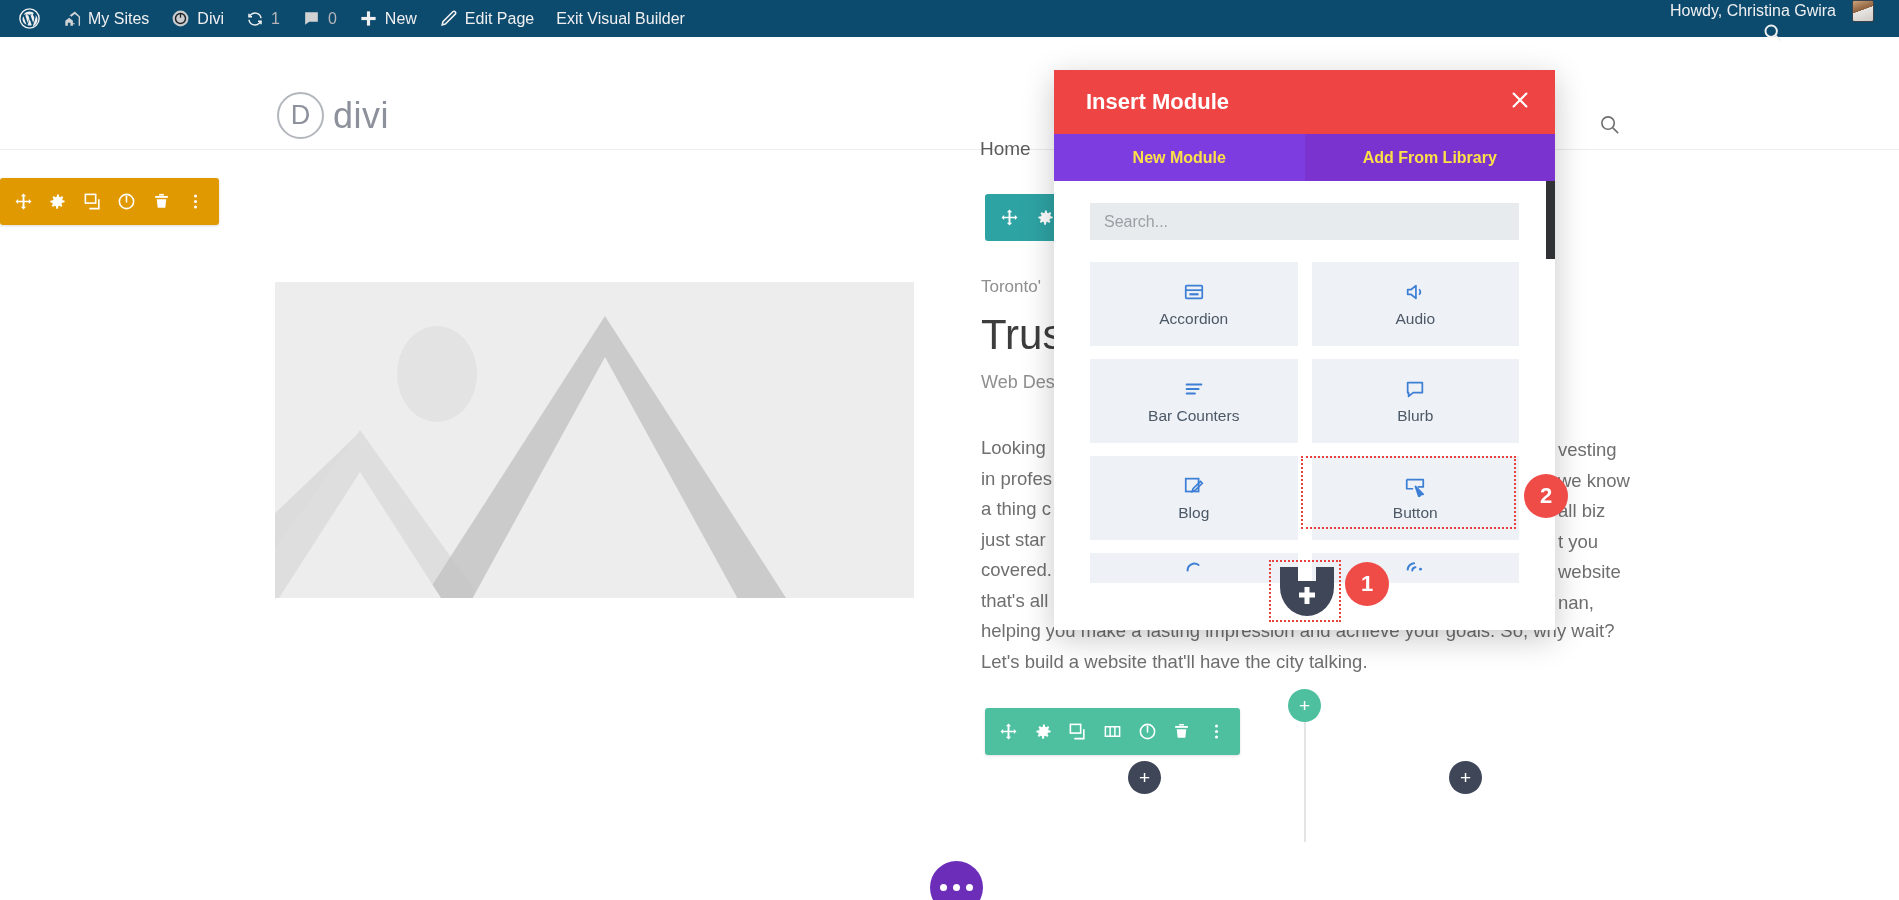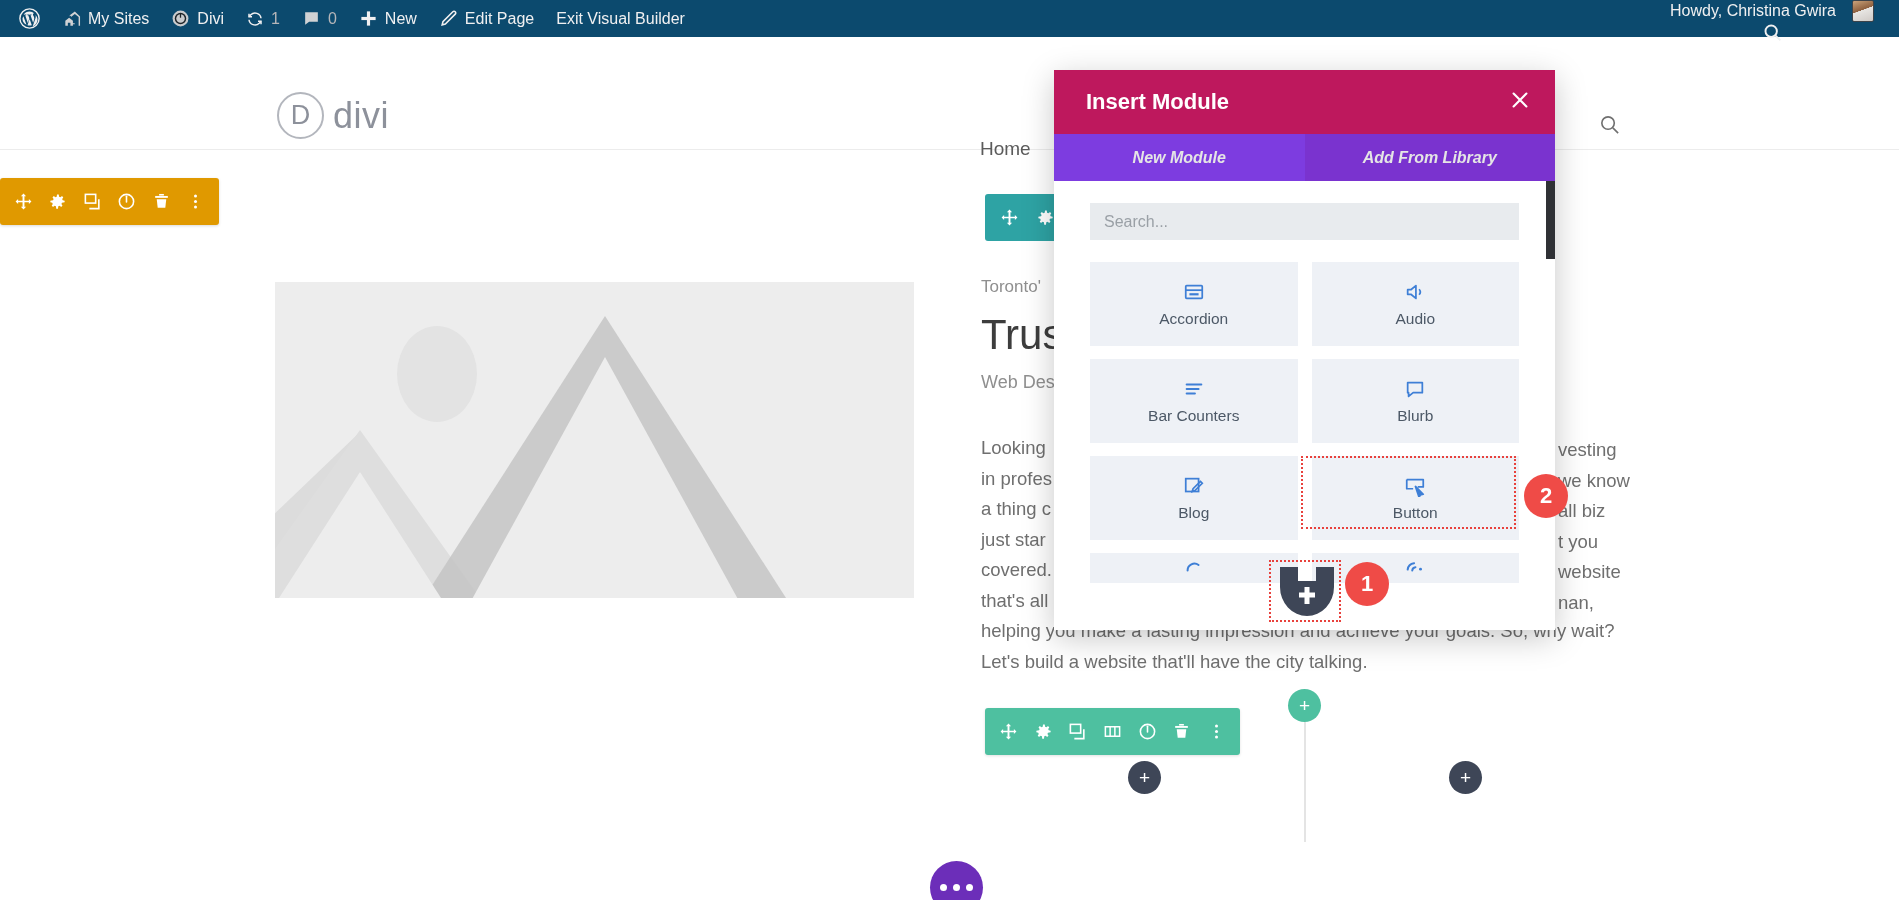--- a/index.html
+++ b/index.html
@@ -101,29 +101,29 @@
     color:#fff; font-size:19px; z-index:65;
   }
 
   
   #modal{
     position:absolute; left:1054px; top:70px; width:501px; height:560px;
     background:#fff; box-shadow:0 8px 30px rgba(0,0,0,.22); z-index:120;
     display:flex; flex-direction:column; overflow:hidden;
   }
   #modal-head{
-    height:64px; background:#be185d; display:flex; align-items:center;
+    height:64px; background:#ef4444; display:flex; align-items:center;
     padding:0 24px 0 32px; color:#fff; flex:0 0 auto;
   }
   #modal-title{ font-size:22px; font-weight:bold; }
   #modal-close{ margin-left:auto; font-size:25px; line-height:1; cursor:pointer; }
   #modal-tabs{ height:47px; display:flex; flex:0 0 auto; }
   .mtab{
     flex:1; display:flex; align-items:center; justify-content:center;
-    color:#e5e5e5; font-size:16px; font-weight:bold; background:#7d3ce0;font-style:italic;
+    color:#fde047; font-size:16px; font-weight:bold; background:#7d3ce0;
   }
   .mtab.alt{ background:#7a33cf; }
   #modal-body{ flex:1 1 auto; position:relative; padding:22px 0 0 0; overflow:hidden; }
   #search-wrap{ padding:0 36px 0 36px; }
   #search-input{
     width:100%; height:37px; background:#e8ebee; border:0; outline:0;
     padding:0 14px; font-size:16px; color:#737373; font-family:"Liberation Sans",sans-serif;
   }
   #search-input::placeholder{ color:#9aa0a6; }
   #mod-grid{

